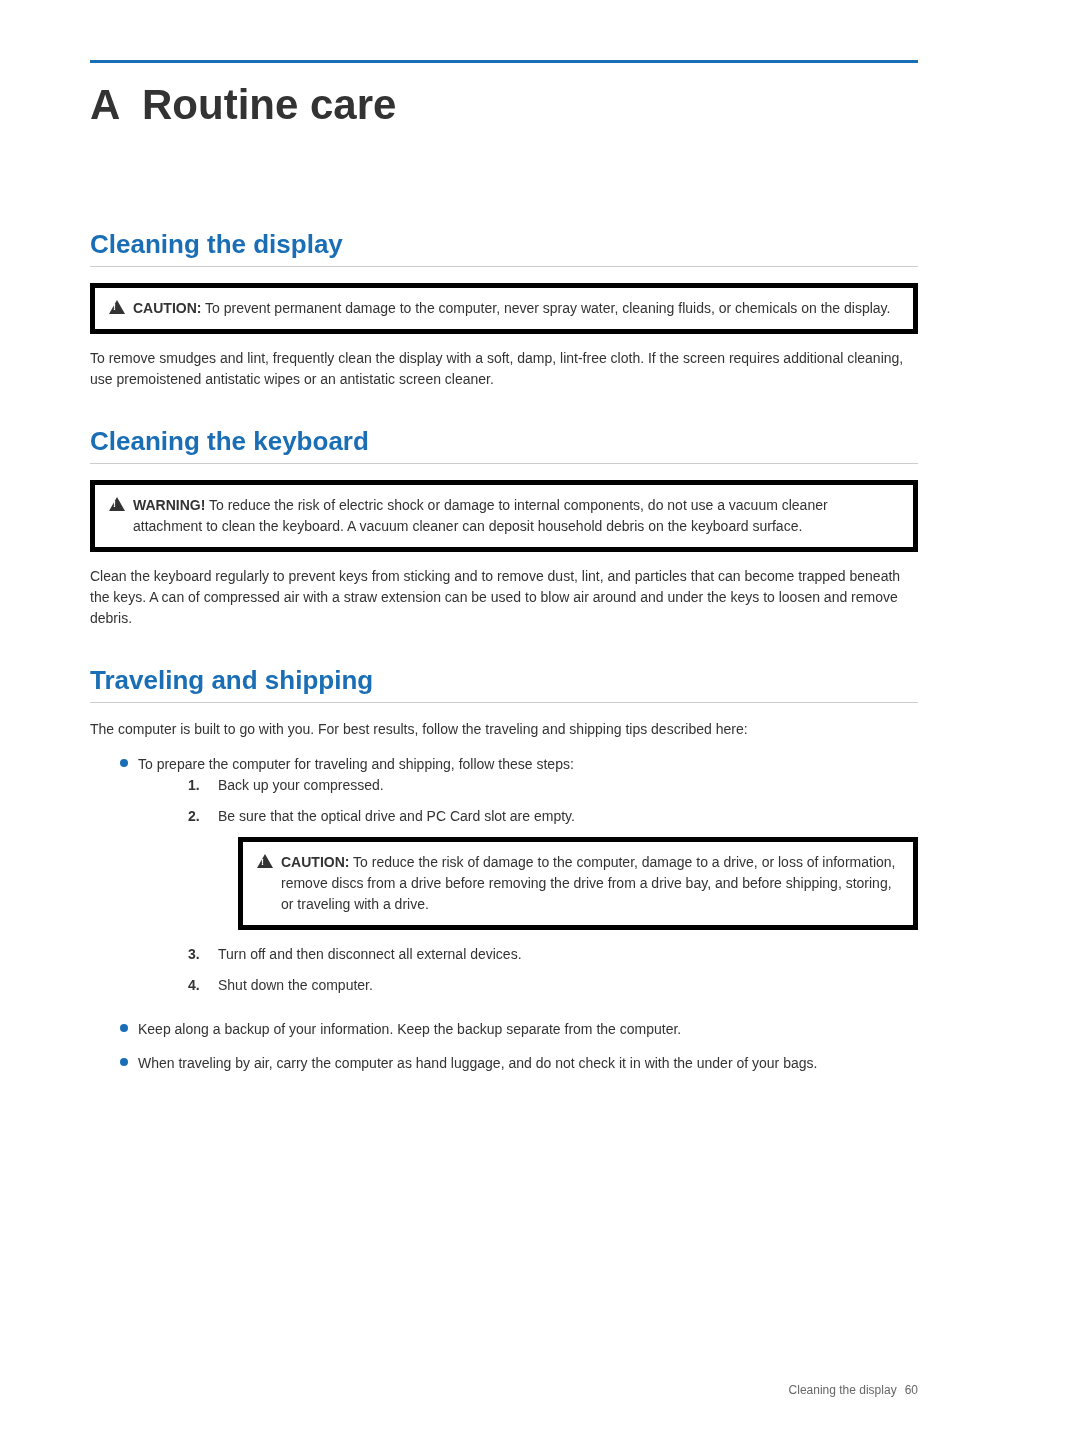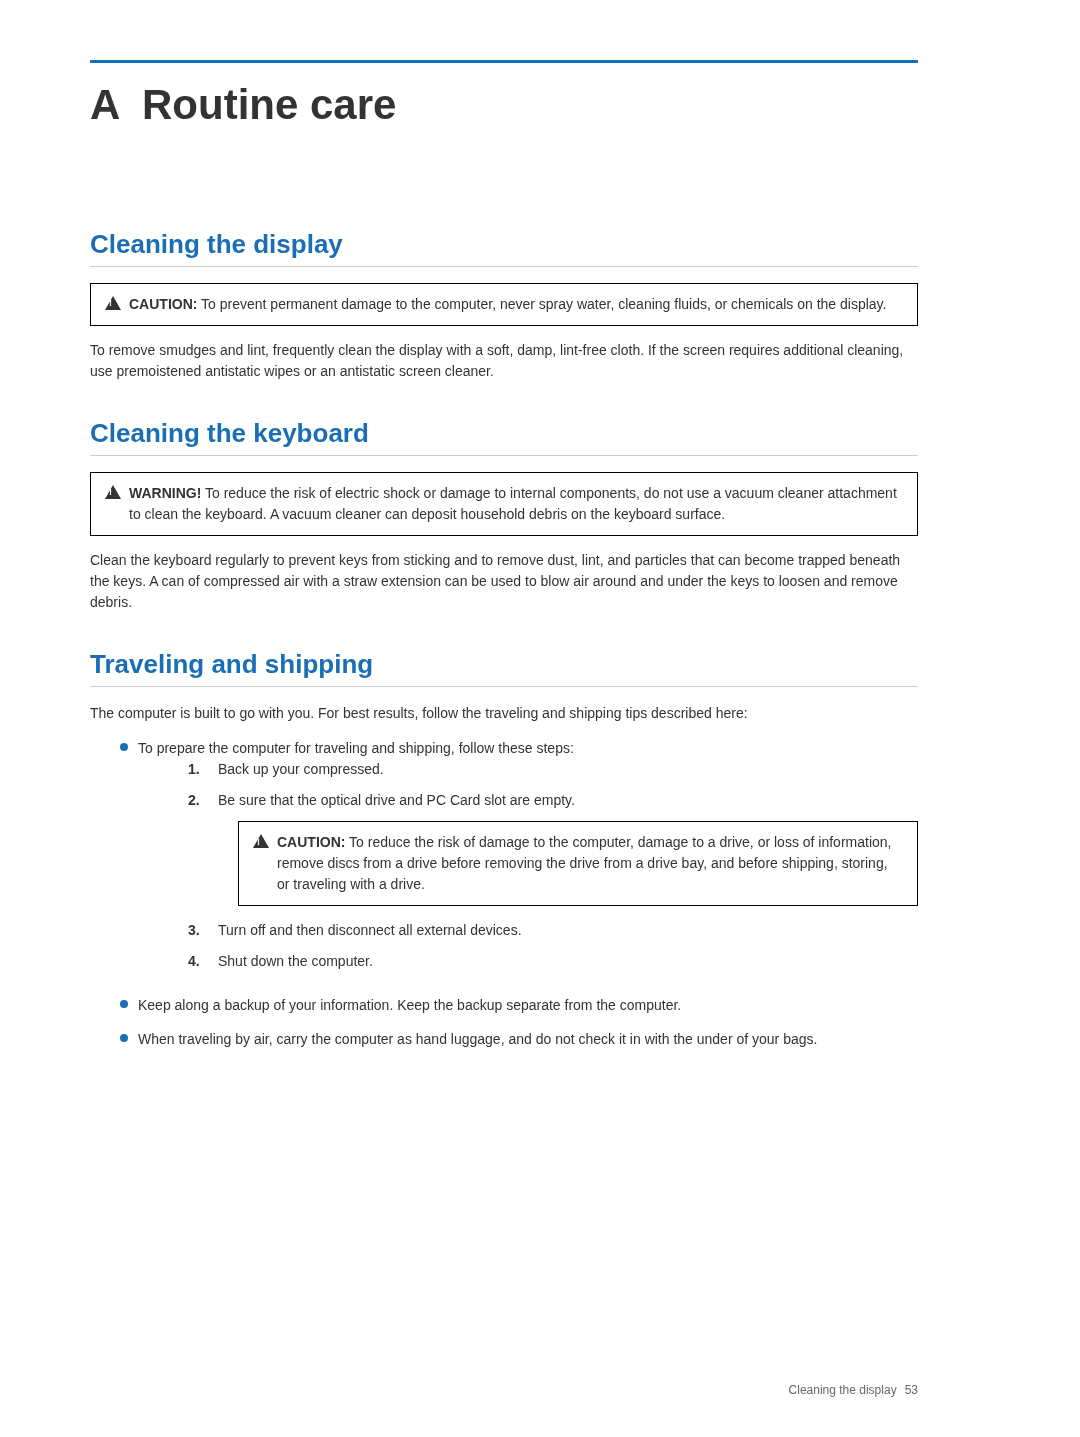--- a/index.html
+++ b/index.html
@@ -51,21 +51,21 @@
     .section-title {
       font-size: 26px;
       font-weight: bold;
       color: #1a6eb5;
       border-bottom: 1px solid #ccc;
       padding-bottom: 6px;
       margin-bottom: 16px;
     }
 
     .caution-box {
-      border: 1px solid #000000;
+      border: 5px solid #000000;
       background: #fff;
       padding: 10px 14px;
       margin-bottom: 14px;
       display: flex;
       align-items: flex-start;
       gap: 8px;
     }
 
     .caution-box .label {
       font-weight: bold;
@@ -280,17 +280,17 @@
         <span class="bullet-dot"></span>
         <div class="bullet-text">When traveling by air, carry the computer as hand luggage, and do not check it in with the under of your bags.</div>
       </div>
 
     </div>
   </div>
 
   <div class="footer">
     <div class="footer-text">
       <span>Cleaning the display</span>
-      <span>53</span>
+      <span>60</span>
     </div>
   </div>
 
 </div>
 
 </body></html>

